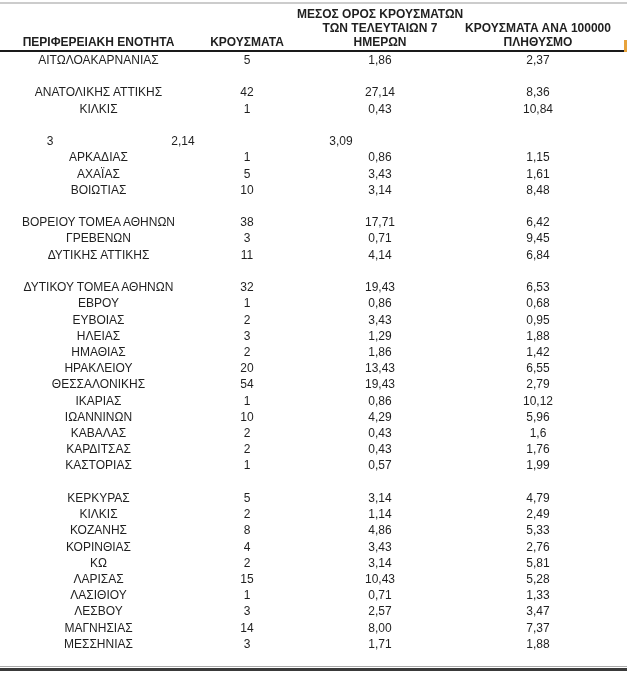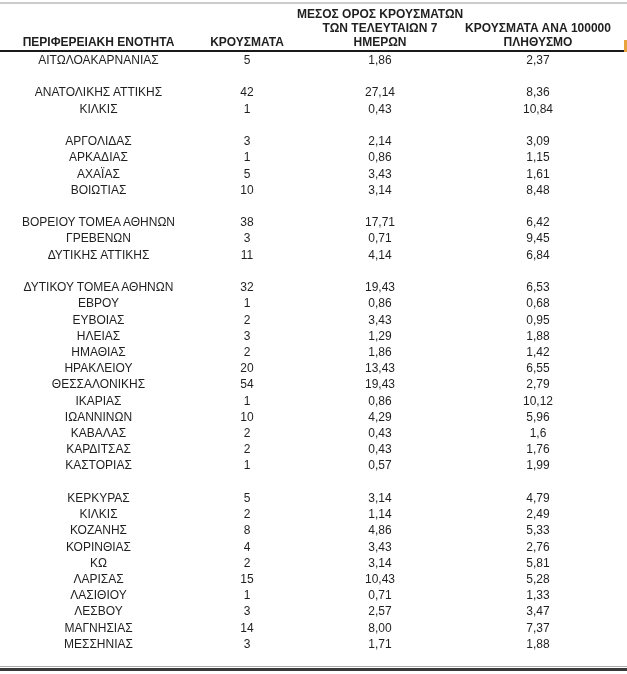--- a/index.html
+++ b/index.html
@@ -98,21 +98,20 @@
         <div class="c w4">8,36</div>
       </div>
       <div class="row">
         <div class="c w1">ΚΙΛΚΙΣ</div>
         <div class="c w2">1</div>
         <div class="c w3">0,43</div>
         <div class="c w4">10,84</div>
       </div>
       <div class="spacer"></div>
       <div class="row">
-        <div class="c w1">ΑΡΓΟΛΙΔΑΣ</div>
         <div class="c w2">3</div>
         <div class="c w3">2,14</div>
         <div class="c w4">3,09</div>
       </div>
       <div class="row">
         <div class="c w1">ΑΡΚΑΔΙΑΣ</div>
         <div class="c w2">1</div>
         <div class="c w3">0,86</div>
         <div class="c w4">1,15</div>
       </div>

